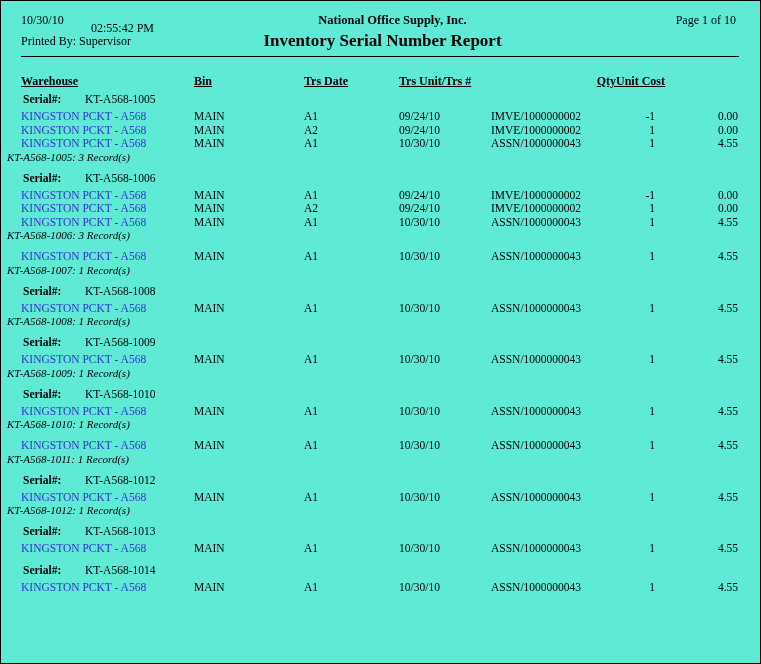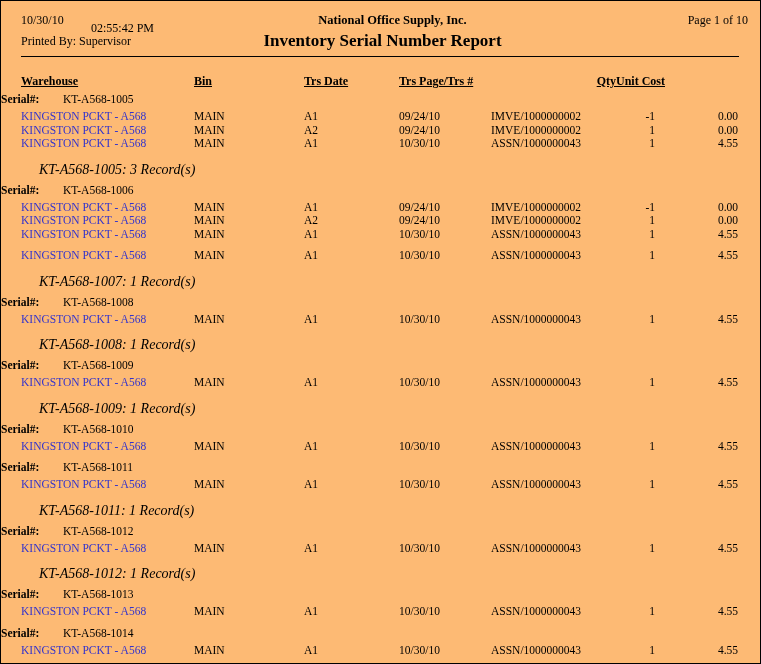--- a/index.html
+++ b/index.html
@@ -5,68 +5,68 @@
   * { box-sizing: border-box; margin: 0; padding: 0; }
   html, body { background: #fff; }
   body {
     width: 761px; height: 664px;
     font-family: "Liberation Serif", serif;
     color: #000;
   }
   .page {
     width: 761px; height: 664px;
     border: 1px solid #000;
-    background: #fdba74;
+    background: #5eead4;
     overflow: hidden;
   }
   .rpt-header { position: relative; height: 58px; font-size: 12px; }
   .h-date   { position: absolute; left: 20px;  top: 12px; }
   .h-time   { position: absolute; left: 90px;  top: 12px; margin-top: 8px; }
   .h-company{ position: absolute; left: 0; right: 0; top: 12px; text-align: center; font-weight: bold; font-size: 12.5px; padding-left: 24px; }
-  .h-page   { position: absolute; right: 12px; top: 12px; font-family: Liberation Serif, serif; }
+  .h-page   { position: absolute; right: 24px; top: 12px; font-family: Liberation Serif, serif; }
   .h-printedby { position: absolute; left: 20px; top: 33px; }
   .h-title  { position: absolute; left: 4px; right: 0; top: 30px; text-align: center; font-weight: bold; font-size: 17px; }
   .h-rule   { position: absolute; left: 20px; right: 21px; top: 55px; border-top: 1px solid #000; }
 
   .grid {
     display: grid;
     grid-template-columns: 173px 110px 95px 92px 125px 39px 83px;
     padding-left: 20px; padding-right: 24px;
   }
   .col-headers { margin-top: 15px; margin-bottom: 4px; font-weight: bold; font-size: 12px; }
   .col-headers .hdr { text-decoration: underline; white-space: nowrap; }
   .num { text-align: right; }
 
   .group { margin-bottom: 8px; }
-  .serial-line { font-size: 11.5px; line-height: 13px; margin-bottom: 4px; }
+  .serial-line { font-size: 11.5px; line-height: 13px; margin-bottom: 4px; padding-left: 22px; }
   .serial-label { font-weight: bold; display: inline-block; width: 62px; }
   .row { font-size: 11.5px; line-height: 13.5px; }
   .cell { white-space: nowrap; overflow: hidden; }
   .item { cursor: pointer; }
-  .summary { font-style: italic; font-size: 14px; line-height: 13px; margin-top: 12px; padding-left: 38px; }
+  .summary { font-style: italic; font-size: 11px; line-height: 13px; margin-top: 0; padding-left: 6px; }
 </style>
 </head>
 <body>
 
 <div class="page">
   <div class="rpt-header">
     <span class="h-date">10/30/10</span>
     <span class="h-time">02:55:42 PM</span>
     <span class="h-company">National Office Supply, Inc.</span>
     <span class="h-page">Page 1 of 10</span>
     <span class="h-printedby">Printed By: Supervisor</span>
     <span class="h-title">Inventory Serial Number Report</span>
     <div class="h-rule"></div>
   </div>
 
   <div class="grid col-headers">
     <span class="hdr">Warehouse</span>
     <span class="hdr">Bin</span>
     <span class="hdr">Trs Date</span>
-    <span class="hdr">Trs Page/Trs #</span>
+    <span class="hdr">Trs Unit/Trs #</span>
     <span class="hdr num">Qty</span>
     <span class="hdr num">Unit Cost</span>
   </div>
 
   <div id="groups">
       <div class="group">
         <div class="serial-line"><span class="serial-label">Serial#:</span><span class="serial-value">KT-A568-1005</span></div>
         <div class="grid row">
           <div class="cell item" style="color: rgb(51, 51, 204);">KINGSTON PCKT - A568</div>
           <div class="cell">MAIN</div>
@@ -118,20 +118,21 @@
         </div>
         <div class="grid row">
           <div class="cell item" style="color: rgb(51, 51, 204);">KINGSTON PCKT - A568</div>
           <div class="cell">MAIN</div>
           <div class="cell">A1</div>
           <div class="cell">10/30/10</div>
           <div class="cell">ASSN/1000000043</div>
           <div class="cell num">1</div>
           <div class="cell num">4.55</div>
         </div>
+        <div class="summary">KT-A568-1006: 3 Record(s)</div>
       </div>
       <div class="group">
         <div class="grid row">
           <div class="cell item" style="color: rgb(51, 51, 204);">KINGSTON PCKT - A568</div>
           <div class="cell">MAIN</div>
           <div class="cell">A1</div>
           <div class="cell">10/30/10</div>
           <div class="cell">ASSN/1000000043</div>
           <div class="cell num">1</div>
           <div class="cell num">4.55</div>
@@ -168,23 +169,23 @@
         <div class="serial-line"><span class="serial-label">Serial#:</span><span class="serial-value">KT-A568-1010</span></div>
         <div class="grid row">
           <div class="cell item" style="color: rgb(51, 51, 204);">KINGSTON PCKT - A568</div>
           <div class="cell">MAIN</div>
           <div class="cell">A1</div>
           <div class="cell">10/30/10</div>
           <div class="cell">ASSN/1000000043</div>
           <div class="cell num">1</div>
           <div class="cell num">4.55</div>
         </div>
-      </div>
-      <div class="group">
-        <div class="serial-line"><span class="serial-label">Serial#:</span><span class="serial-value">KT-A568-1011</span></div>
+        <div class="summary">KT-A568-1010: 1 Record(s)</div>
+      </div>
+      <div class="group">
         <div class="grid row">
           <div class="cell item" style="color: rgb(51, 51, 204);">KINGSTON PCKT - A568</div>
           <div class="cell">MAIN</div>
           <div class="cell">A1</div>
           <div class="cell">10/30/10</div>
           <div class="cell">ASSN/1000000043</div>
           <div class="cell num">1</div>
           <div class="cell num">4.55</div>
         </div>
         <div class="summary">KT-A568-1011: 1 Record(s)</div>

